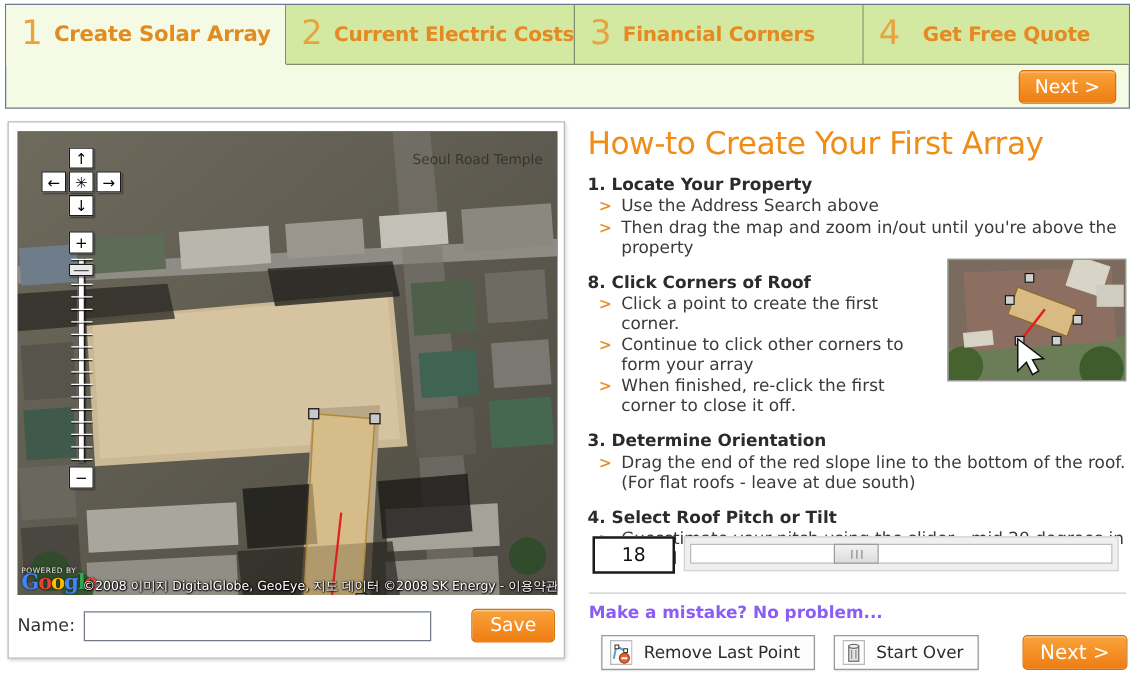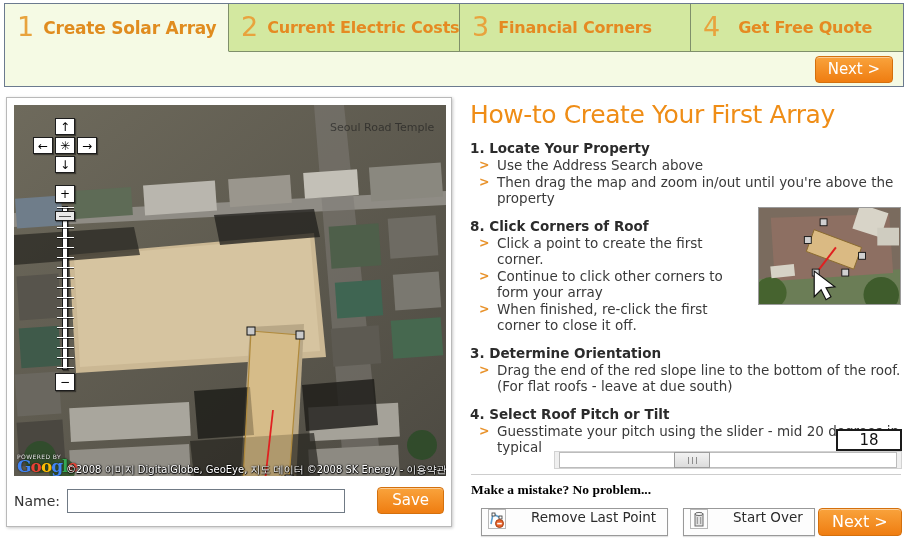--- a/index.html
+++ b/index.html
@@ -200,21 +200,21 @@
     width: 143px; height: 98px;
     border: 1px solid #9a9a9a;
     overflow: hidden;
     background: #6c7f55;
   }
   .thumb-svg { position: absolute; inset: 0; }
 
   
   .pitch-row {
     position: absolute; left: 474px; top: 429px;
-    width: 428px; height: 32px; display: flex; align-items: flex-end; flex-direction: column;
+    width: 428px; height: 32px; display: flex; align-items: flex-start;
   }
   .pitch-val {
     width: 66px; height: 30px;
     border: 2px solid #1a1a1a; background: #fff;
     display: flex; align-items: center; justify-content: center;
     font-size: 15px; color: #111;
     font-family: "DejaVu Sans", sans-serif;
   }
   .slider-wrap {
     margin-left: 7px; width: 348px; height: 28px;
@@ -236,34 +236,33 @@
   .slider-thumb i {
     display: block; width: 1px; height: 7px; background: #8c8c8c; margin: 0 1.5px;
   }
 
   .divider {
     position: absolute; left: 471px; top: 474px; width: 430px;
     height: 1px; background: #cdcdcd;
   }
   .mistake-txt {
     position: absolute; left: 471px; top: 482px;
-    font-size: 13.5px; font-weight: bold; color: #000000; font-family: Liberation Serif, serif;
+    font-size: 13.5px; font-weight: bold; color: #8b5cf6;
   }
   .mistake-row {
     position: absolute; left: 481px; top: 508px;
     display: flex; align-items: center;
   }
   .gray-btn {
-    display: flex; align-items: flex-start;
+    display: flex; align-items: center;
     height: 28px; background: #fdfdfd;
     border: 1px solid #999999;
     padding: 0 11px 0 6px; cursor: pointer;
     font-size: 13.5px; color: #2b2b2b;
     box-shadow: 0 1px 1px rgba(0,0,0,0.12);
-    gap: 16px;
   }
   .gray-btn .gicon { width: 18px; height: 20px; margin-right: 9px; flex: none; }
   .gap { width: 15px; }
   .next-bottom {
     position: absolute; left: 818px; top: 508px;
     font-size: 16px; padding: 3px 13px 4px;
   }
 </style>
 </head>
 <body>

